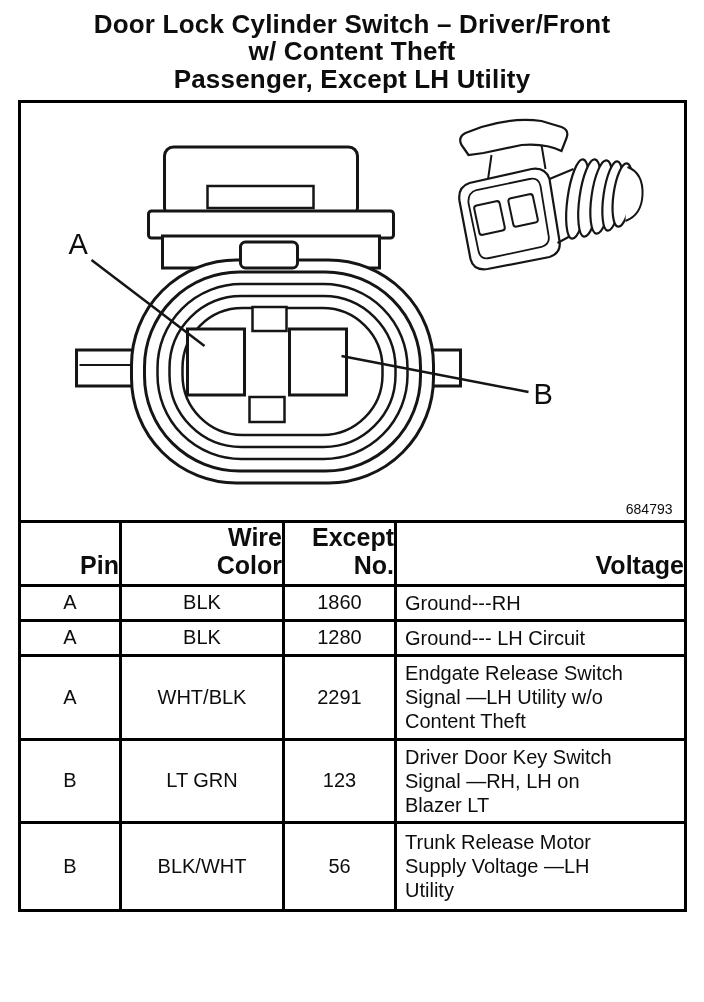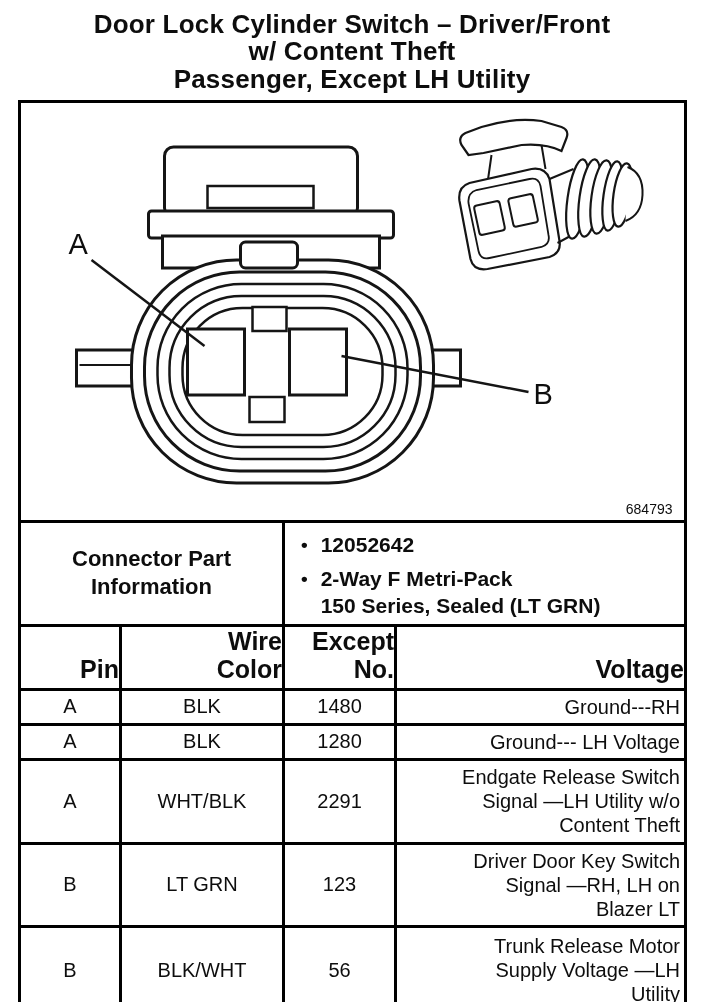--- a/index.html
+++ b/index.html
@@ -28,21 +28,21 @@
 
   td.info-label { font-weight:700; font-size:22px; text-align:center; vertical-align:middle; white-space:pre-line; line-height:1.3; }
   td.info-bullets { vertical-align:top; padding:9px 4px 4px 16px; }
   .bullet-item { display:flex; gap:13px; font-weight:700; font-size:21px; line-height:1.28; white-space:pre-line; }
   .bullet-item + .bullet-item { margin-top:7px; }
   .bullet-glyph { font-size:19px; line-height:1.4; }
 
   th.hdr { font-weight:700; font-size:25px; text-align:right; vertical-align:bottom; padding-bottom:5px; white-space:pre-line; line-height:1.12; }
   tr.data td { font-size:20px; font-weight:400; }
   td.c { text-align:center; vertical-align:middle; }
-  td.func { text-align:right; vertical-align:middle; padding:4px 4px 4px 8px; white-space:pre-line; line-height:1.2; }
+  td.func { text-align:left; vertical-align:middle; padding:4px 4px 4px 8px; white-space:pre-line; line-height:1.2; }
 </style>
 </head>
 <body>
 
 <div class="page">
 
   <h1 class="title">
     <span class="tl">Door Lock Cylinder Switch – Driver/Front</span>
     <span class="tl">w/ Content Theft</span>
     <span class="tl">Passenger, Except LH Utility</span>
@@ -111,57 +111,42 @@
 
     <table class="spec">
       <colgroup>
         <col style="width:101px">
           <col style="width:163px">
           <col style="width:112px">
           <col>
       </colgroup>
 
       <tbody>
-          <tr class="r-info">
-        <td class="info-label" colspan="2">Connector Part
-Information</td>
-        <td class="info-bullets" colspan="2">
-          <div class="bullet-item">
-            <span class="bullet-glyph">•</span>
-            <span>12052642</span>
-          </div>
-          <div class="bullet-item">
-            <span class="bullet-glyph">•</span>
-            <span>2-Way F Metri-Pack
-150 Series, Sealed (LT GRN)</span>
-          </div>
-        </td>
-      </tr>
 
       <tr class="r-head">
         <th class="hdr">Pin</th>
         <th class="hdr">Wire
 Color</th>
         <th class="hdr">Except
 No.</th>
         <th class="hdr">Voltage</th>
       </tr>
 
       <tr class="data r1">
         <td class="c">A</td>
         <td class="c">BLK</td>
-        <td class="c">1480</td>
+        <td class="c">1860</td>
         <td class="func">Ground---RH</td>
       </tr>
 
       <tr class="data r2">
         <td class="c">A</td>
         <td class="c">BLK</td>
         <td class="c">1280</td>
-        <td class="func">Ground--- LH Voltage</td>
+        <td class="func">Ground--- LH Circuit</td>
       </tr>
 
       <tr class="data r3">
         <td class="c">A</td>
         <td class="c">WHT/BLK</td>
         <td class="c">2291</td>
         <td class="func">Endgate Release Switch
 Signal —LH Utility w/o
 Content Theft</td>
       </tr>

